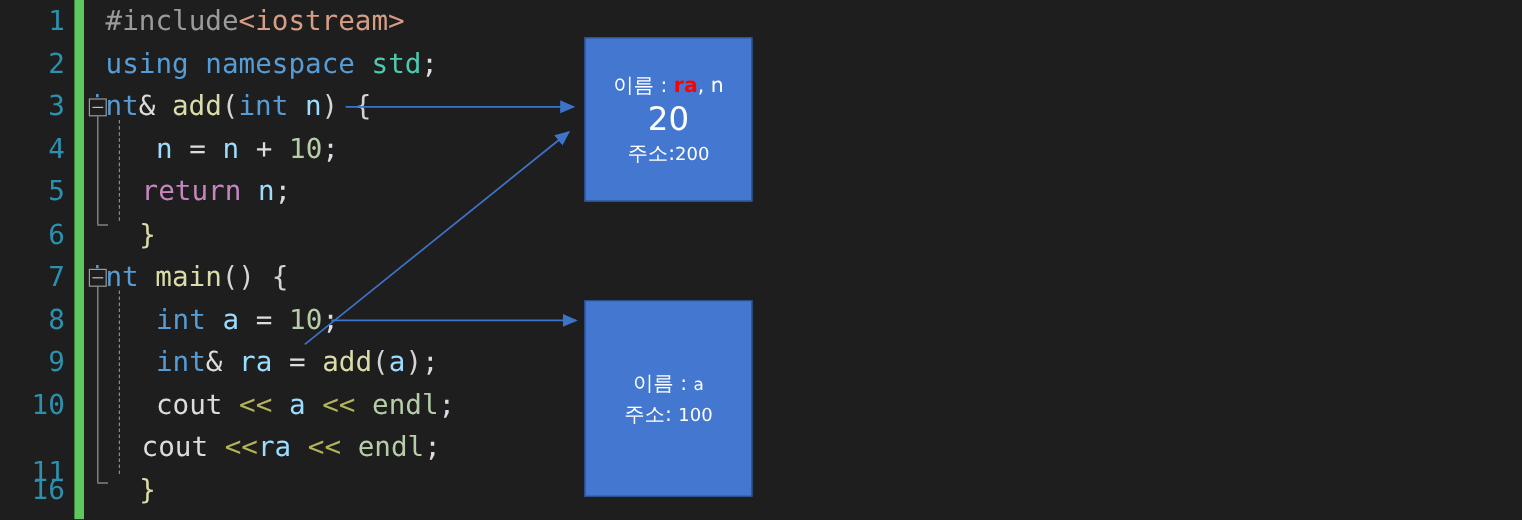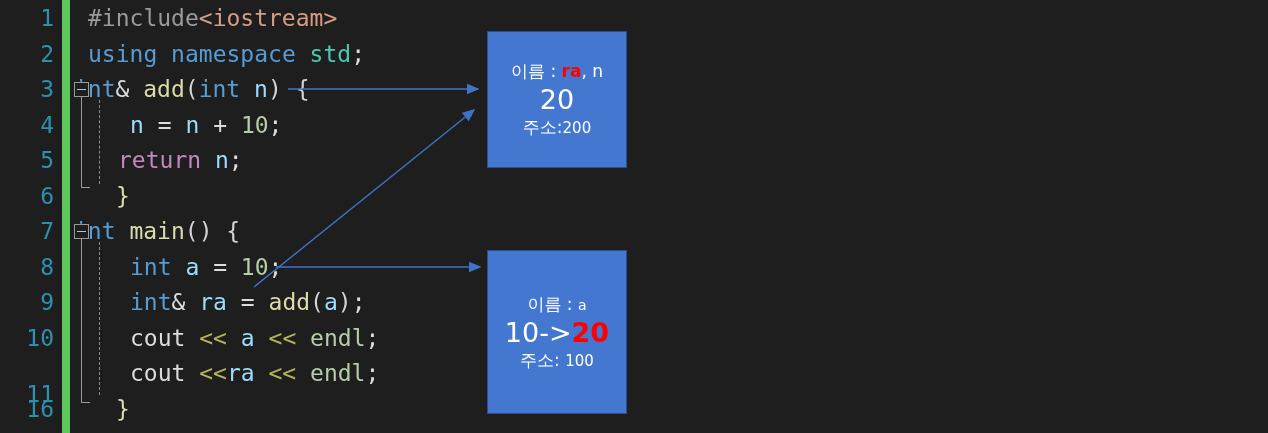--- a/index.html
+++ b/index.html
@@ -169,21 +169,21 @@
     <div class="code-line" style="top:178px; left:42px"><span class="tok-fn">}</span></div>
 
     <div class="code-line" style="top:213px; left:0px"><span class="tok-kw">int</span><span class="tok-punc"> </span><span class="tok-fn">main</span><span class="tok-brace">()</span><span class="tok-punc"> </span><span class="tok-brace">{</span></div>
 
     <div class="code-line" style="top:249px; left:56px"><span class="tok-kw">int</span><span class="tok-punc"> </span><span class="tok-var">a</span><span class="tok-punc"> </span><span class="tok-punc">=</span><span class="tok-punc"> </span><span class="tok-num">10</span><span class="tok-punc">;</span></div>
 
     <div class="code-line" style="top:284px; left:56px"><span class="tok-kw">int</span><span class="tok-punc">&amp;</span><span class="tok-punc"> </span><span class="tok-var">ra</span><span class="tok-punc"> </span><span class="tok-punc">=</span><span class="tok-punc"> </span><span class="tok-fn">add</span><span class="tok-brace">(</span><span class="tok-var">a</span><span class="tok-brace">)</span><span class="tok-punc">;</span></div>
 
     <div class="code-line" style="top:320px; left:56px"><span class="tok-punc">cout</span><span class="tok-punc"> </span><span class="tok-op">&lt;&lt;</span><span class="tok-punc"> </span><span class="tok-var">a</span><span class="tok-punc"> </span><span class="tok-op">&lt;&lt;</span><span class="tok-punc"> </span><span class="tok-num">endl</span><span class="tok-punc">;</span></div>
 
-    <div class="code-line" style="top:355px; left:56px"><span class="tok-punc">cout</span><span class="tok-punc"> </span><span class="tok-op">&lt;&lt;</span><span class="tok-punc"></span><span class="tok-var">ra</span><span class="tok-punc"> </span><span class="tok-op">&lt;&lt;</span><span class="tok-punc"> </span><span class="tok-num">endl</span><span class="tok-punc">;</span></div>
+    <div class="code-line" style="top:355px; left:44px"><span class="tok-punc">cout</span><span class="tok-punc"> </span><span class="tok-op">&lt;&lt;</span><span class="tok-punc"></span><span class="tok-var">ra</span><span class="tok-punc"> </span><span class="tok-op">&lt;&lt;</span><span class="tok-punc"> </span><span class="tok-num">endl</span><span class="tok-punc">;</span></div>
 
     <div class="code-line" style="top:391px; left:42px"><span class="tok-fn">}</span></div>
   </div>
 
   <div class="collapse-box" style="left:74px; top:82px"></div>
   <div class="outline-line" style="left:81px; top:97px; height:90px"></div>
   <div class="outline-foot" style="left:81px; top:187px; width:9px"></div>
   <div class="indent-guide" style="left:99px; top:100px; height:84px"></div>
 
   <div class="collapse-box" style="left:74px; top:224px"></div>
@@ -203,17 +203,16 @@
   </svg>
 
   <div class="anno-box" style="left:487px; top:31px; width:140px; height:137px">
     <div class="anno-row anno-name"><span>이름 : </span><span class="hl-red">ra</span><span>, n</span></div>
     <div class="anno-row anno-value">20</div>
     <div class="anno-row anno-addr"><span>주소:</span><span class="anno-addr-num">200</span></div>
   </div>
 
   <div class="anno-box" style="left:487px; top:250px; width:140px; height:164px">
     <div class="anno-row anno-name"><span>이름 : </span><span class="anno-name-small">a</span></div>
-    <div class="anno-row anno-value"><span>10-&gt;</span><span class="hl-red">20</span></div>
     <div class="anno-row anno-addr"><span>주소: </span><span class="anno-addr-num">100</span></div>
   </div>
 
 </div>
 
 </body></html>

